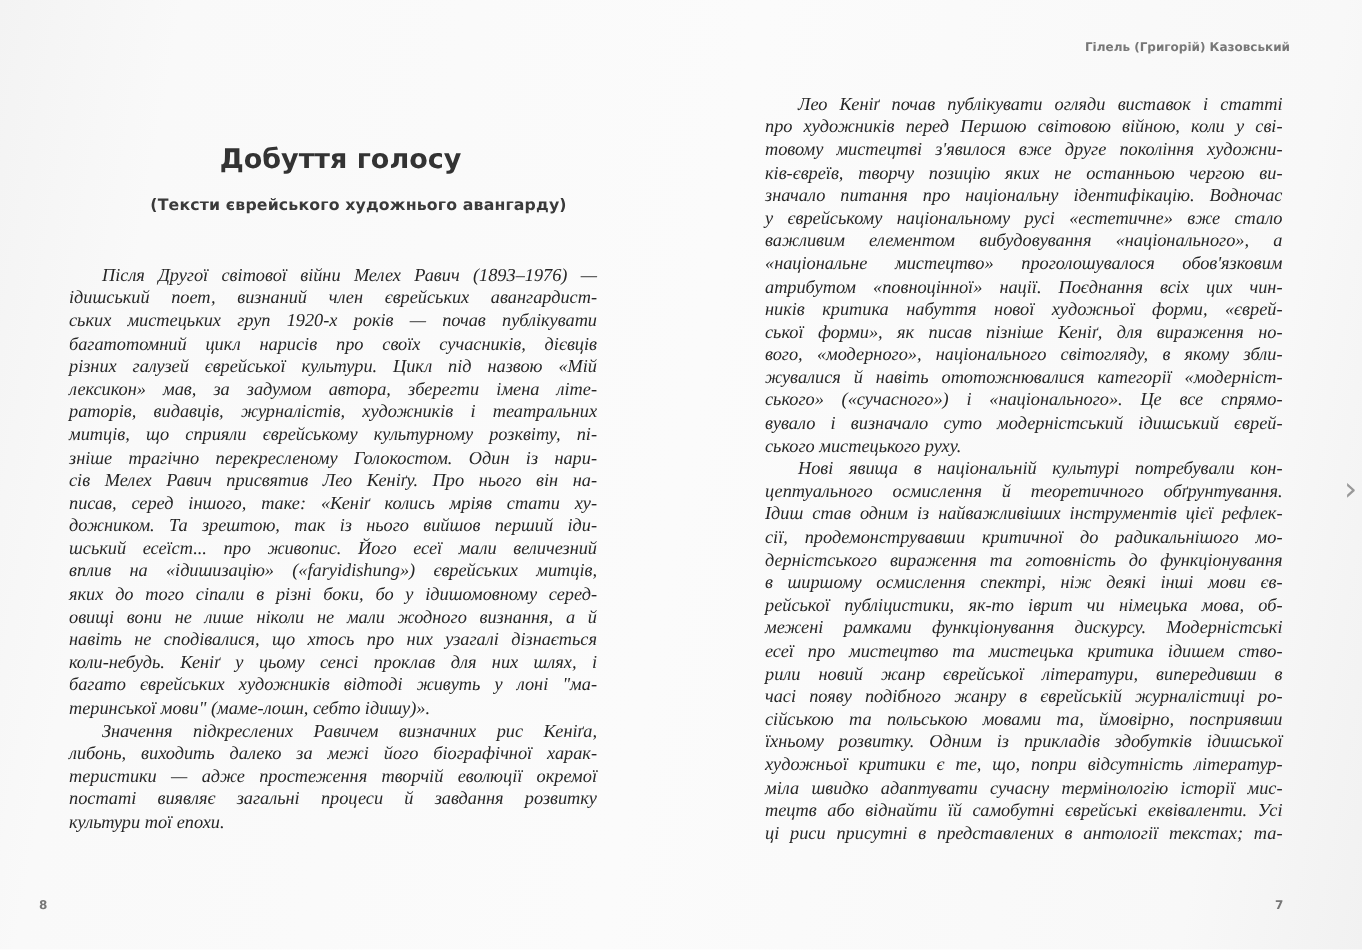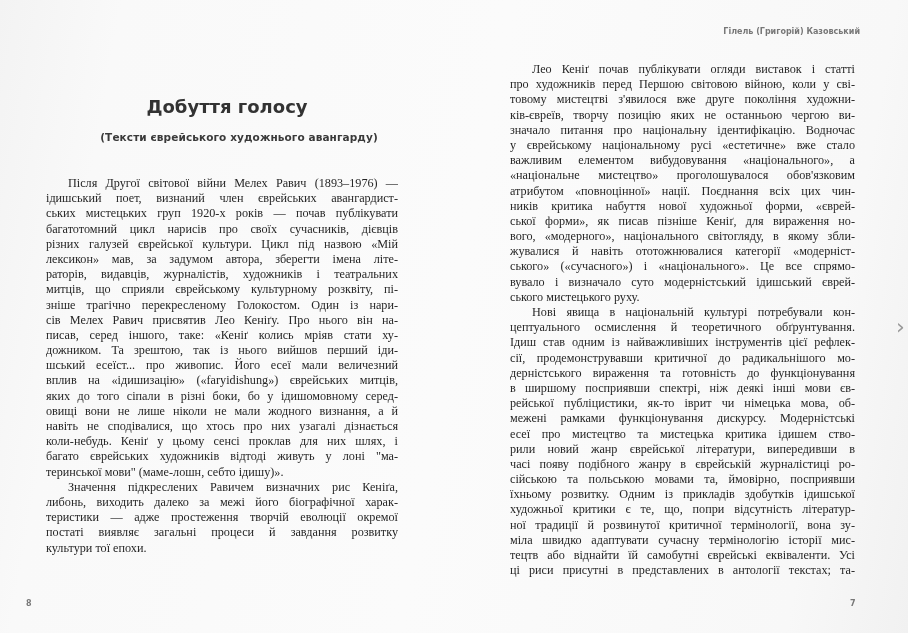--- a/index.html
+++ b/index.html
@@ -23,21 +23,21 @@
   }
   .running-head {
     position:absolute; right:48px; top:27px;
     font-family:"DejaVu Sans", sans-serif; font-weight:bold; font-size:8px; color:#777;
   }
   .body-text {
     position:absolute; font-size:12.2px; line-height:15.2px; text-align:justify; color:#262626;
   }
   .left-body { left:46px; width:352px; top:176px; }
   .right-body { left:56px; width:345px; top:62px; }
-  .line { display:block; text-align:justify; text-align-last:justify; white-space:nowrap; height:15.2px; }
+  .line { display:block; text-align:justify; text-align-last:justify; white-space:nowrap; height:15.2px;font-style:italic; }
   .line.last { text-align-last:left; }
   .line.indent { padding-left:22px; }
   .page-num {
     position:absolute; top:599px; font-family:"DejaVu Sans", sans-serif; font-weight:bold; font-size:8px; color:#777;
   }
   .pn-left { left:26px; }
   .pn-right { left:396px; }
   .next-arrow {
     position:absolute; right:0; top:312px; width:12px; height:30px; color:#999;
     font-family:"DejaVu Sans", sans-serif; font-size:22px; line-height:30px; cursor:pointer;
@@ -103,30 +103,29 @@
         <span class="line">ського» («сучасного») і «національного». Це все спрямо-</span>
         <span class="line">вувало і визначало суто модерністський ідишський єврей-</span>
         <span class="line last">ського мистецького руху.</span>
       </div>
       <div>
         <span class="line indent">Нові явища в національній культурі потребували кон-</span>
         <span class="line">цептуального осмислення й теоретичного обґрунтування.</span>
         <span class="line">Ідиш став одним із найважливіших інструментів цієї рефлек-</span>
         <span class="line">сії, продемонструвавши критичної до радикальнішого мо-</span>
         <span class="line">дерністського вираження та готовність до функціонування</span>
-        <span class="line">в ширшому посприявши спектрі, ніж деякі інші мови єв-</span>
+        <span class="line">в ширшому осмислення спектрі, ніж деякі інші мови єв-</span>
         <span class="line">рейської публіцистики, як-то іврит чи німецька мова, об-</span>
         <span class="line">межені рамками функціонування дискурсу. Модерністські</span>
         <span class="line">есеї про мистецтво та мистецька критика ідишем ство-</span>
         <span class="line">рили новий жанр єврейської літератури, випередивши в</span>
         <span class="line">часі появу подібного жанру в єврейській журналістиці ро-</span>
         <span class="line">сійською та польською мовами та, ймовірно, посприявши</span>
         <span class="line">їхньому розвитку. Одним із прикладів здобутків ідишської</span>
         <span class="line">художньої критики є те, що, попри відсутність літератур-</span>
-        <span class="line">ної традиції й розвинутої критичної термінології, вона зу-</span>
         <span class="line">міла швидко адаптувати сучасну термінологію історії мис-</span>
         <span class="line">тецтв або віднайти їй самобутні єврейські еквіваленти. Усі</span>
         <span class="line">ці риси присутні в представлених в антології текстах; та-</span>
       </div>
     </div>
   <div class="page-num pn-right">7</div>
 </div>
 
 <div class="next-arrow">›</div>
 

